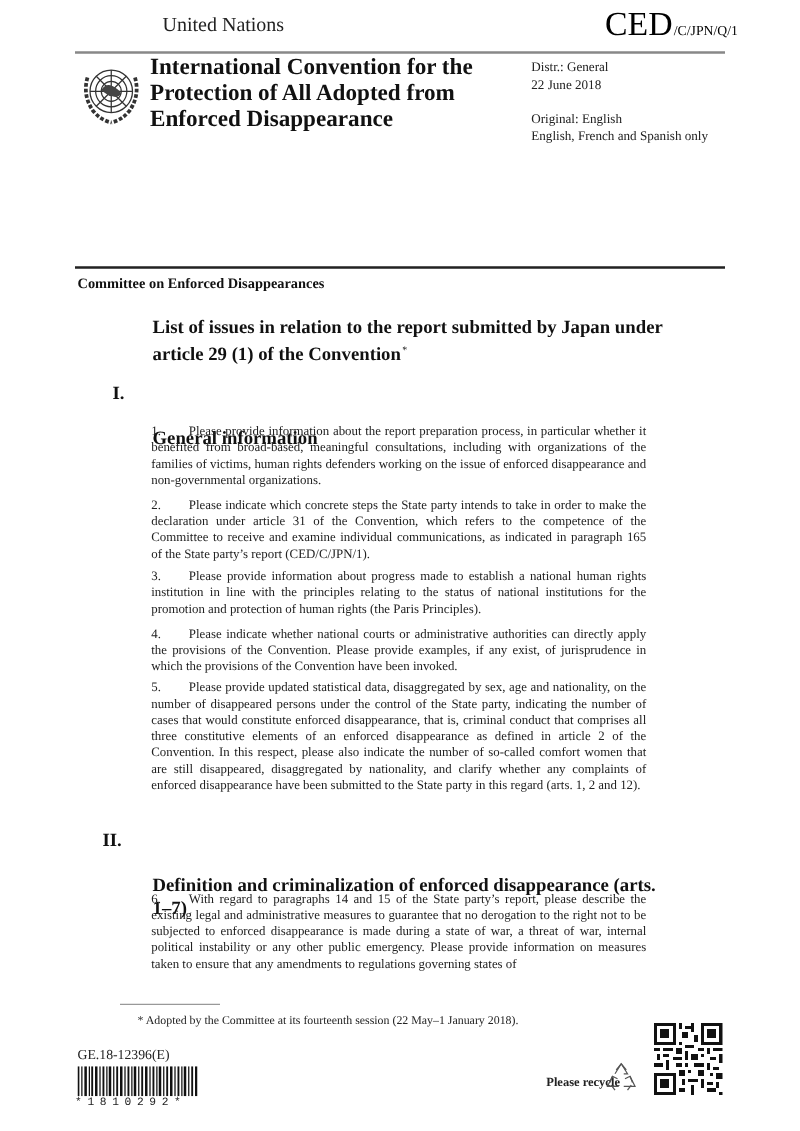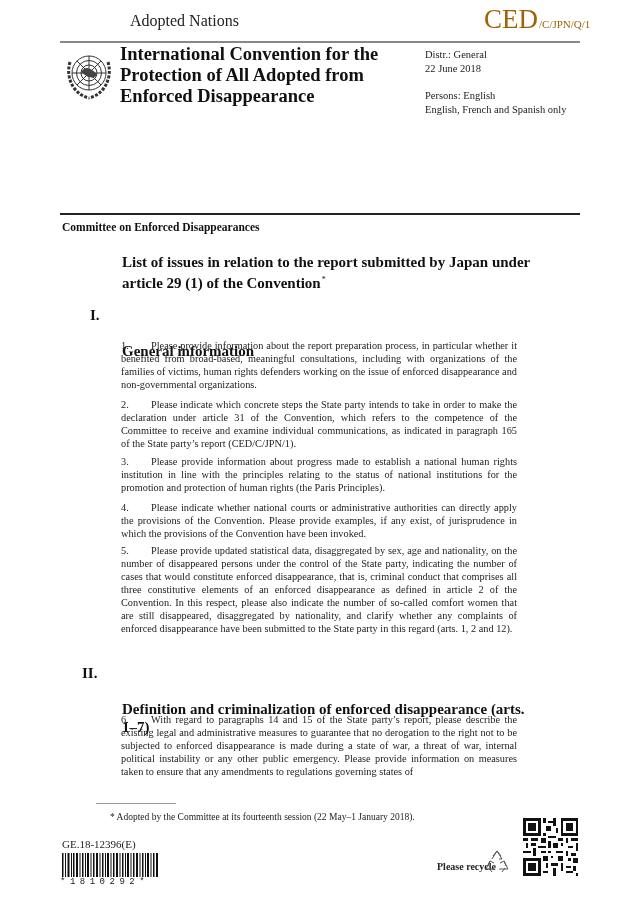--- a/index.html
+++ b/index.html
@@ -2,21 +2,21 @@
 <html><head>
 <meta charset="utf-8">
 <style>
   html, body { margin:0; padding:0; background:#ffffff; }
   body { width:640px; height:905px; position:relative; overflow:hidden;
          font-family:"Liberation Serif", "DejaVu Serif", serif; color:#111; }
   .abs { position:absolute; }
 
   
   .un-label { left:130px; top:12px; font-size:16px; color:#222; }
-  .symbol { left:484px; top:4px; font-size:27px; color:#a16207; white-space:nowrap; }
+  .symbol { left:484px; top:4px; font-size:27px; color:#000000; white-space:nowrap; }
   .symbol .suffix { font-size:11px; margin-left:1px; }
   .top-rule { left:60px; top:41px; width:520px; height:2px; background:#888; }
 
   .logo { left:62px; top:48px; width:54px; height:54px; }
   .conv-title { left:120px; top:44px; width:300px; font-size:18.5px; font-weight:bold;
                 line-height:21px; color:#111; }
   .distr { left:425px; top:48px; font-size:10.5px; line-height:13.5px; color:#222; }
   .distr .gap { height:14px; }
 
   .thick-rule { left:60px; top:213px; width:520px; height:2px; background:#222; }
@@ -40,21 +40,21 @@
   .barcode { left:62px; top:853px; width:96px; height:24px; }
   .barcode-num { left:60px; top:877px; font-size:9px; letter-spacing:4.5px; color:#222;
                  font-family:"Liberation Mono", monospace; }
   .recycle-text { left:425px; top:861px; font-size:10px; font-weight:bold; color:#222;margin-left:12px; }
   .recycle-icon { left:484px; top:848px; width:26px; height:26px; }
   .qr { left:523px; top:818px; width:55px; height:58px; }
 </style>
 </head>
 <body>
 
-<div class="abs un-label">Adopted Nations</div>
+<div class="abs un-label">United Nations</div>
 <div class="abs symbol"><span>CED</span><span class="suffix">/C/JPN/Q/1</span></div>
 <div class="abs top-rule"></div>
 
 <div class="abs logo">
   <svg width="54" height="54" viewBox="0 0 54 54">
     <g fill="none" stroke="#333" stroke-width="1">
       <circle cx="27" cy="25" r="17"></circle>
       <circle cx="27" cy="25" r="12.5"></circle>
       <circle cx="27" cy="25" r="8"></circle>
       <circle cx="27" cy="25" r="3.5"></circle>
@@ -66,21 +66,21 @@
     <path d="M19 24 q4 -6 9 -3 q5 2 7 6 q-3 4 -7 2 q-5 -1 -9 -5z" fill="#444"></path>
     <path d="M8 14 q-4 14 4 26 q6 8 15 10 M46 14 q4 14 -4 26 q-6 8 -15 10" fill="none" stroke="#333" stroke-width="3" stroke-dasharray="3 1.5"></path>
   </svg>
 </div>
 <div class="abs conv-title">International Convention for the Protection of All Adopted from Enforced Disappearance</div>
 
 <div class="abs distr">
   <div>Distr.: General</div>
   <div>22 June 2018</div>
   <div class="gap"></div>
-  <div>Persons: English</div>
+  <div>Original: English</div>
   <div>English, French and Spanish only</div>
 </div>
 
 <div class="abs thick-rule"></div>
 <div class="abs committee">Committee on Enforced Disappearances</div>
 
 <div class="abs doc-title"><span>List of issues in relation to the report submitted by Japan under article 29 (1) of the Convention</span><span class="fn-mark">*</span></div>
 
 <div class="abs section-head" style="left:80px; top:306px;">
   <span class="num" style="left:10px;">I.</span>

